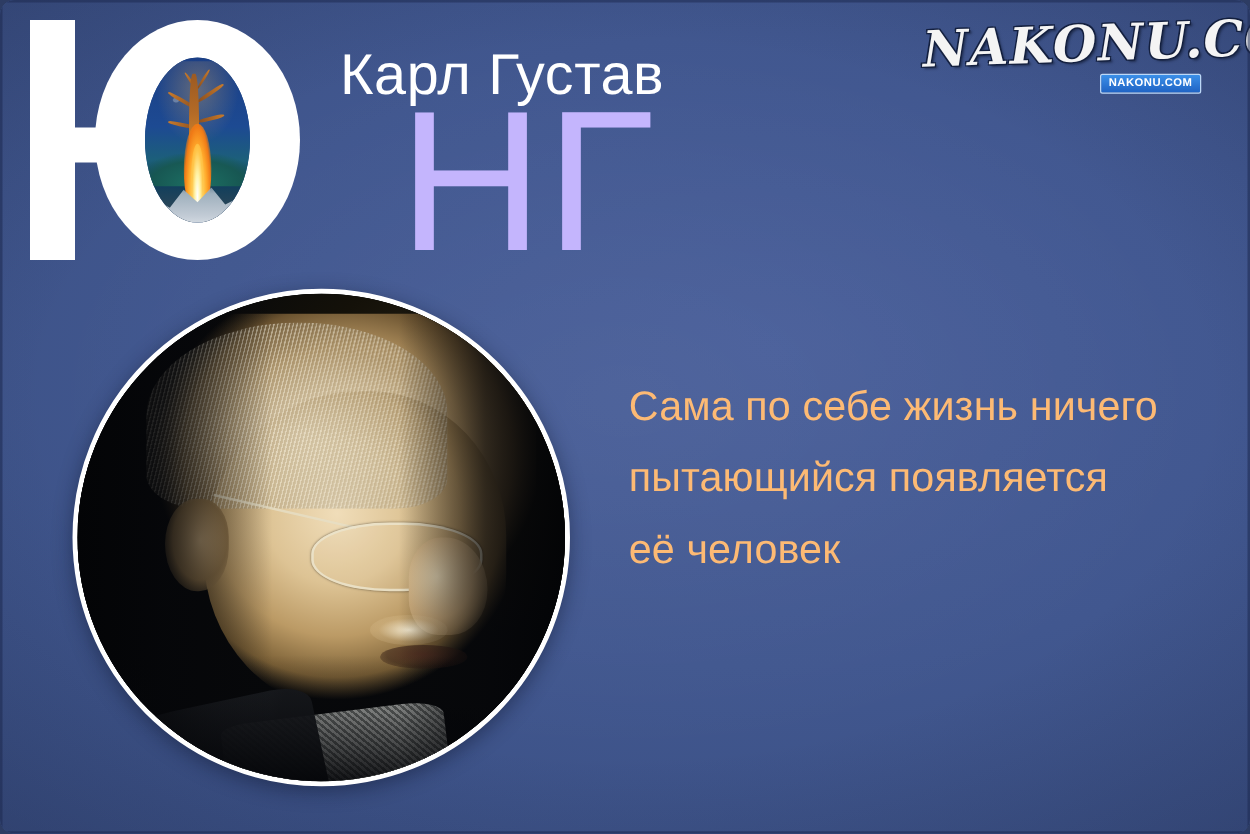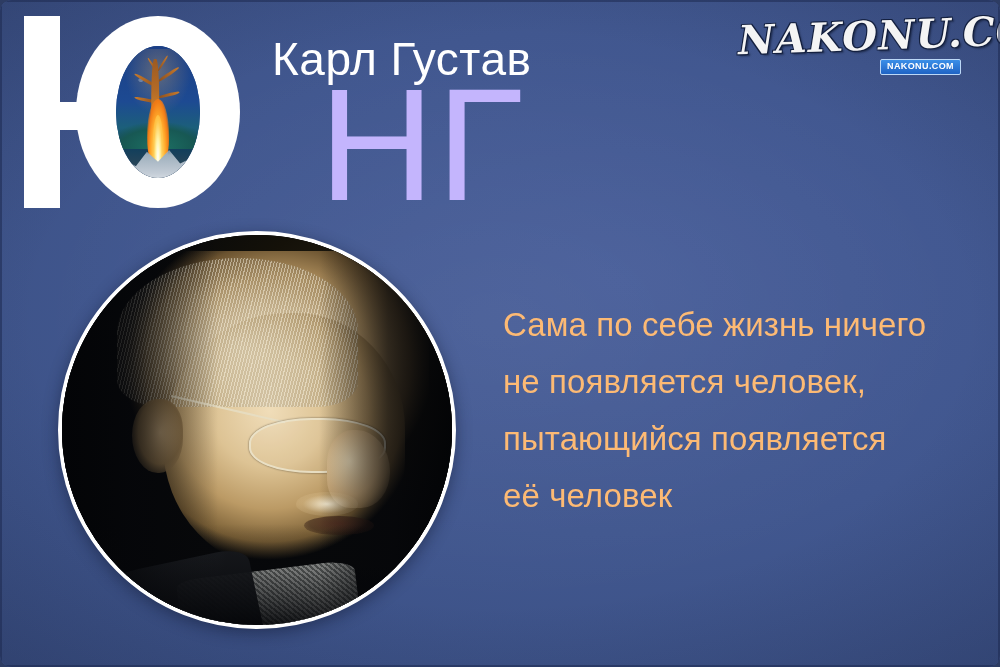--- a/index.html
+++ b/index.html
@@ -438,19 +438,18 @@
     <div class="pt-mouth"></div>
     <div class="pt-collar"></div>
     <div class="pt-shoulder"></div>
     <div class="pt-shadow-left"></div>
     <div class="pt-shadow-right"></div>
     <div class="pt-shadow-bottom"></div>
   </div>
 
   <div id="quote">
     <div class="qline">Сама по себе жизнь ничего</div>
-    <div class="qline">не появляется человек,</div>
     <div class="qline">пытающийся появляется</div>
     <div class="qline">её человек</div>
   </div>
 
   <div id="bg-edge"></div>
 </div>
 
 </body></html>

